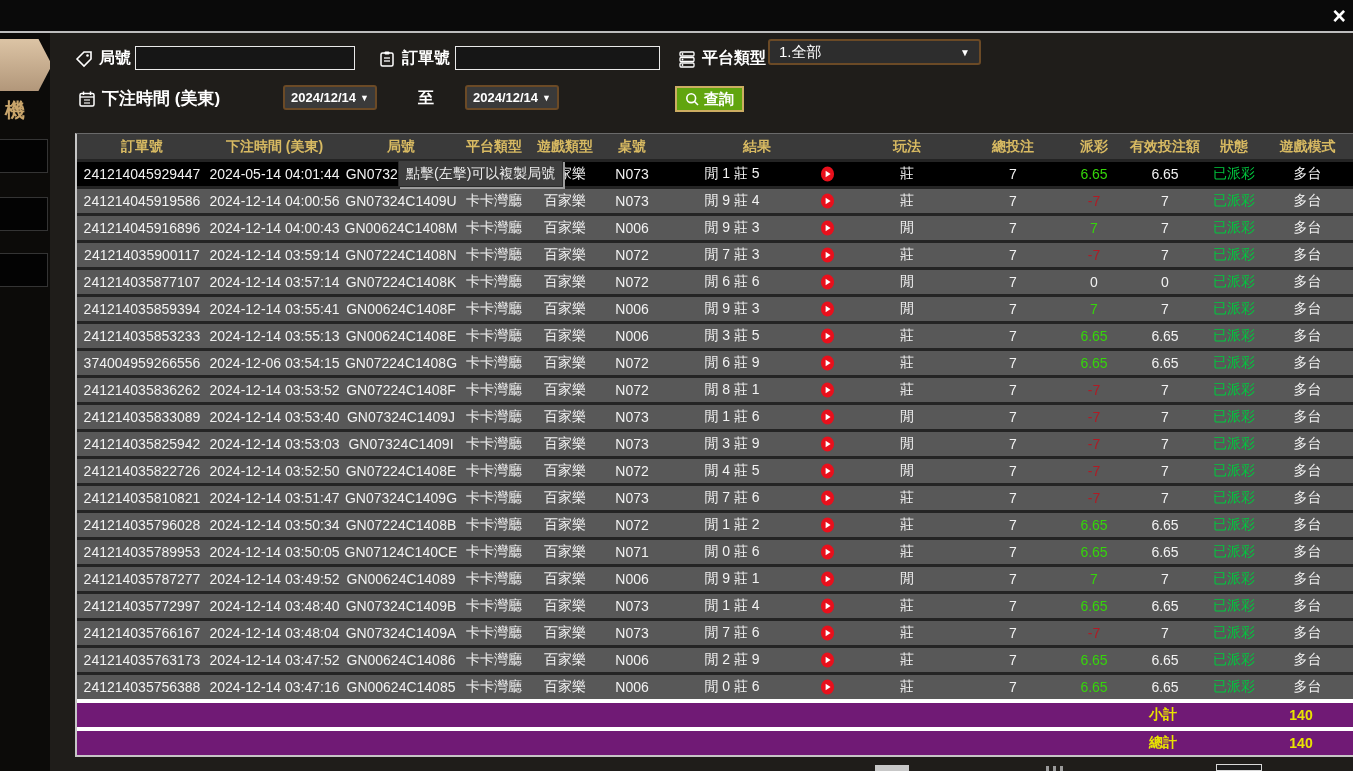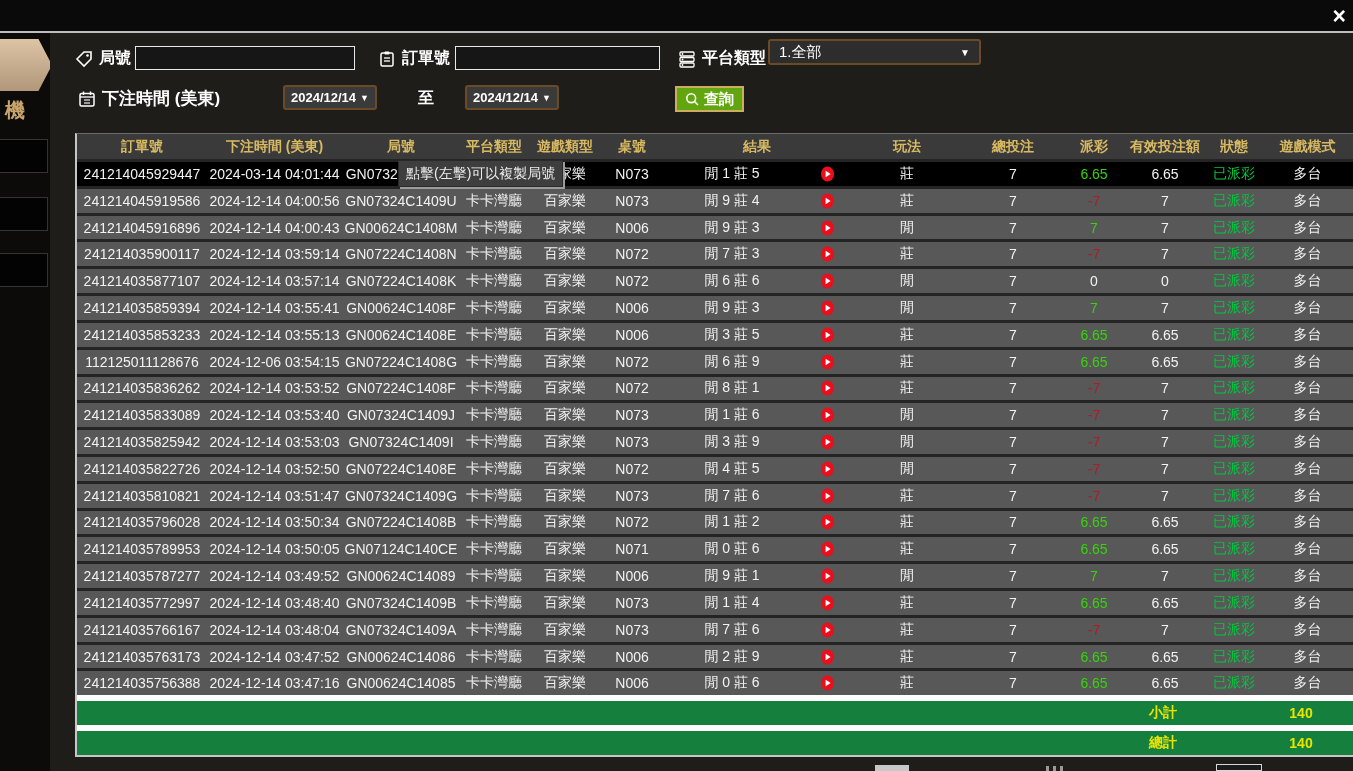--- a/index.html
+++ b/index.html
@@ -37,21 +37,21 @@
   .thead{flex:1.05;background:#3a3a3a;color:#d8ba62;font-weight:bold;font-size:14px;}
   .trow{flex:1;background:#585858;color:#f2f2f2;font-size:14px;border-top:3px solid #242424;cursor:pointer;}
   .trow.hl{background:#000000;}
   .cell{text-align:center;white-space:nowrap;overflow:hidden;}
   .c-result{text-align:center;}
   .c-play{display:flex;justify-content:center;align-items:center;}
   .pos{color:#35d50a;}
   .neg{color:#b01b25;}
   .zero{color:#f2f2f2;}
   .status{color:#00c83e;}
-  .sumrow{flex:1;background:#15803d;color:#e8e400;font-weight:bold;font-size:14px;border-top:6px solid #ffffff;gap:32px;}
+  .sumrow{flex:1;background:#701a75;color:#e8e400;font-weight:bold;font-size:14px;border-top:4px solid #ffffff;gap:32px;}
   .sumrow .cell{color:#e8e400;}
   
   .tooltip{position:absolute;left:398px;top:160px;height:25px;background:#3e3e3e;color:#ececec;font-size:14px;
     display:flex;align-items:center;padding:0 7px;border:1px solid #2a2a2a;box-shadow:2px 2px 0 #9c9c9c;white-space:nowrap;z-index:5;}
   
   .pg-box1{position:absolute;left:875px;top:765px;width:34px;height:6px;background:#c7c7c7;}
   .pg-ticks{position:absolute;left:1046px;top:766px;display:flex;gap:4px;}
   .pg-ticks i{width:3px;height:5px;background:#9a9a9a;}
   .pg-box2{position:absolute;left:1216px;top:764px;width:46px;height:7px;border:1px solid #d8d8d8;background:#1c1c1c;box-sizing:border-box;}
   svg{display:block;}
@@ -160,21 +160,21 @@
       <div class="cell">總投注</div>
       <div class="cell">派彩</div>
       <div class="cell">有效投注額</div>
       <div class="cell">狀態</div>
       <div class="cell">遊戲模式</div>
     </div>
 
     <div id="tbody" style="display:contents">
   <div class="row trow hl">
     <div class="cell">241214045929447</div>
-    <div class="cell">2024-03-14 04:01:44</div>
+    <div class="cell">2024-05-14 04:01:44</div>
     <div class="cell">GN07324C1409V</div>
     <div class="cell">卡卡灣廳</div>
     <div class="cell">百家樂</div>
     <div class="cell">N073</div>
     <div class="cell c-result">閒 1 莊 5</div>
     <div class="cell c-play">
       <svg viewBox="0 0 16 17" width="15" height="16">
               <ellipse cx="8" cy="8.5" rx="7" ry="8" fill="#e8101c"></ellipse>
               <path d="M6 5 L11.3 8.5 L6 12 Z" fill="#fff"></path>
             </svg>
@@ -313,21 +313,21 @@
     </div>
     <div class="cell">莊</div>
     <div class="cell">7</div>
     <div class="cell pos">6.65</div>
     <div class="cell">6.65</div>
     <div class="cell status">已派彩</div>
     <div class="cell">多台</div>
   </div>
 
   <div class="row trow">
-    <div class="cell">112125011128676</div>
+    <div class="cell">374004959266556</div>
     <div class="cell">2024-12-06 03:54:15</div>
     <div class="cell">GN07224C1408G</div>
     <div class="cell">卡卡灣廳</div>
     <div class="cell">百家樂</div>
     <div class="cell">N072</div>
     <div class="cell c-result">閒 6 莊 9</div>
     <div class="cell c-play">
       <svg viewBox="0 0 16 17" width="15" height="16">
               <ellipse cx="8" cy="8.5" rx="7" ry="8" fill="#e8101c"></ellipse>
               <path d="M6 5 L11.3 8.5 L6 12 Z" fill="#fff"></path>

